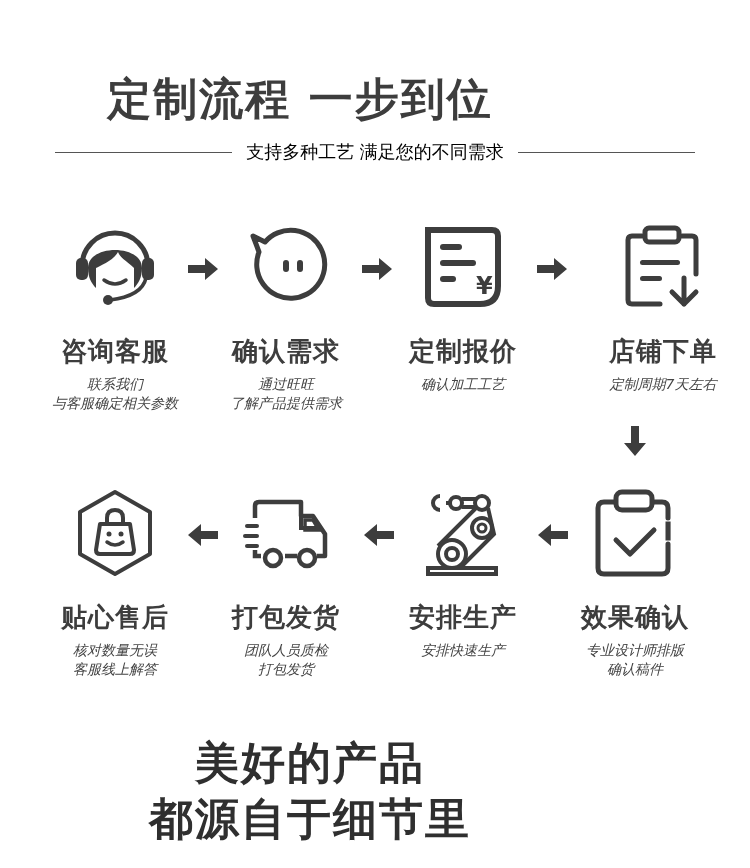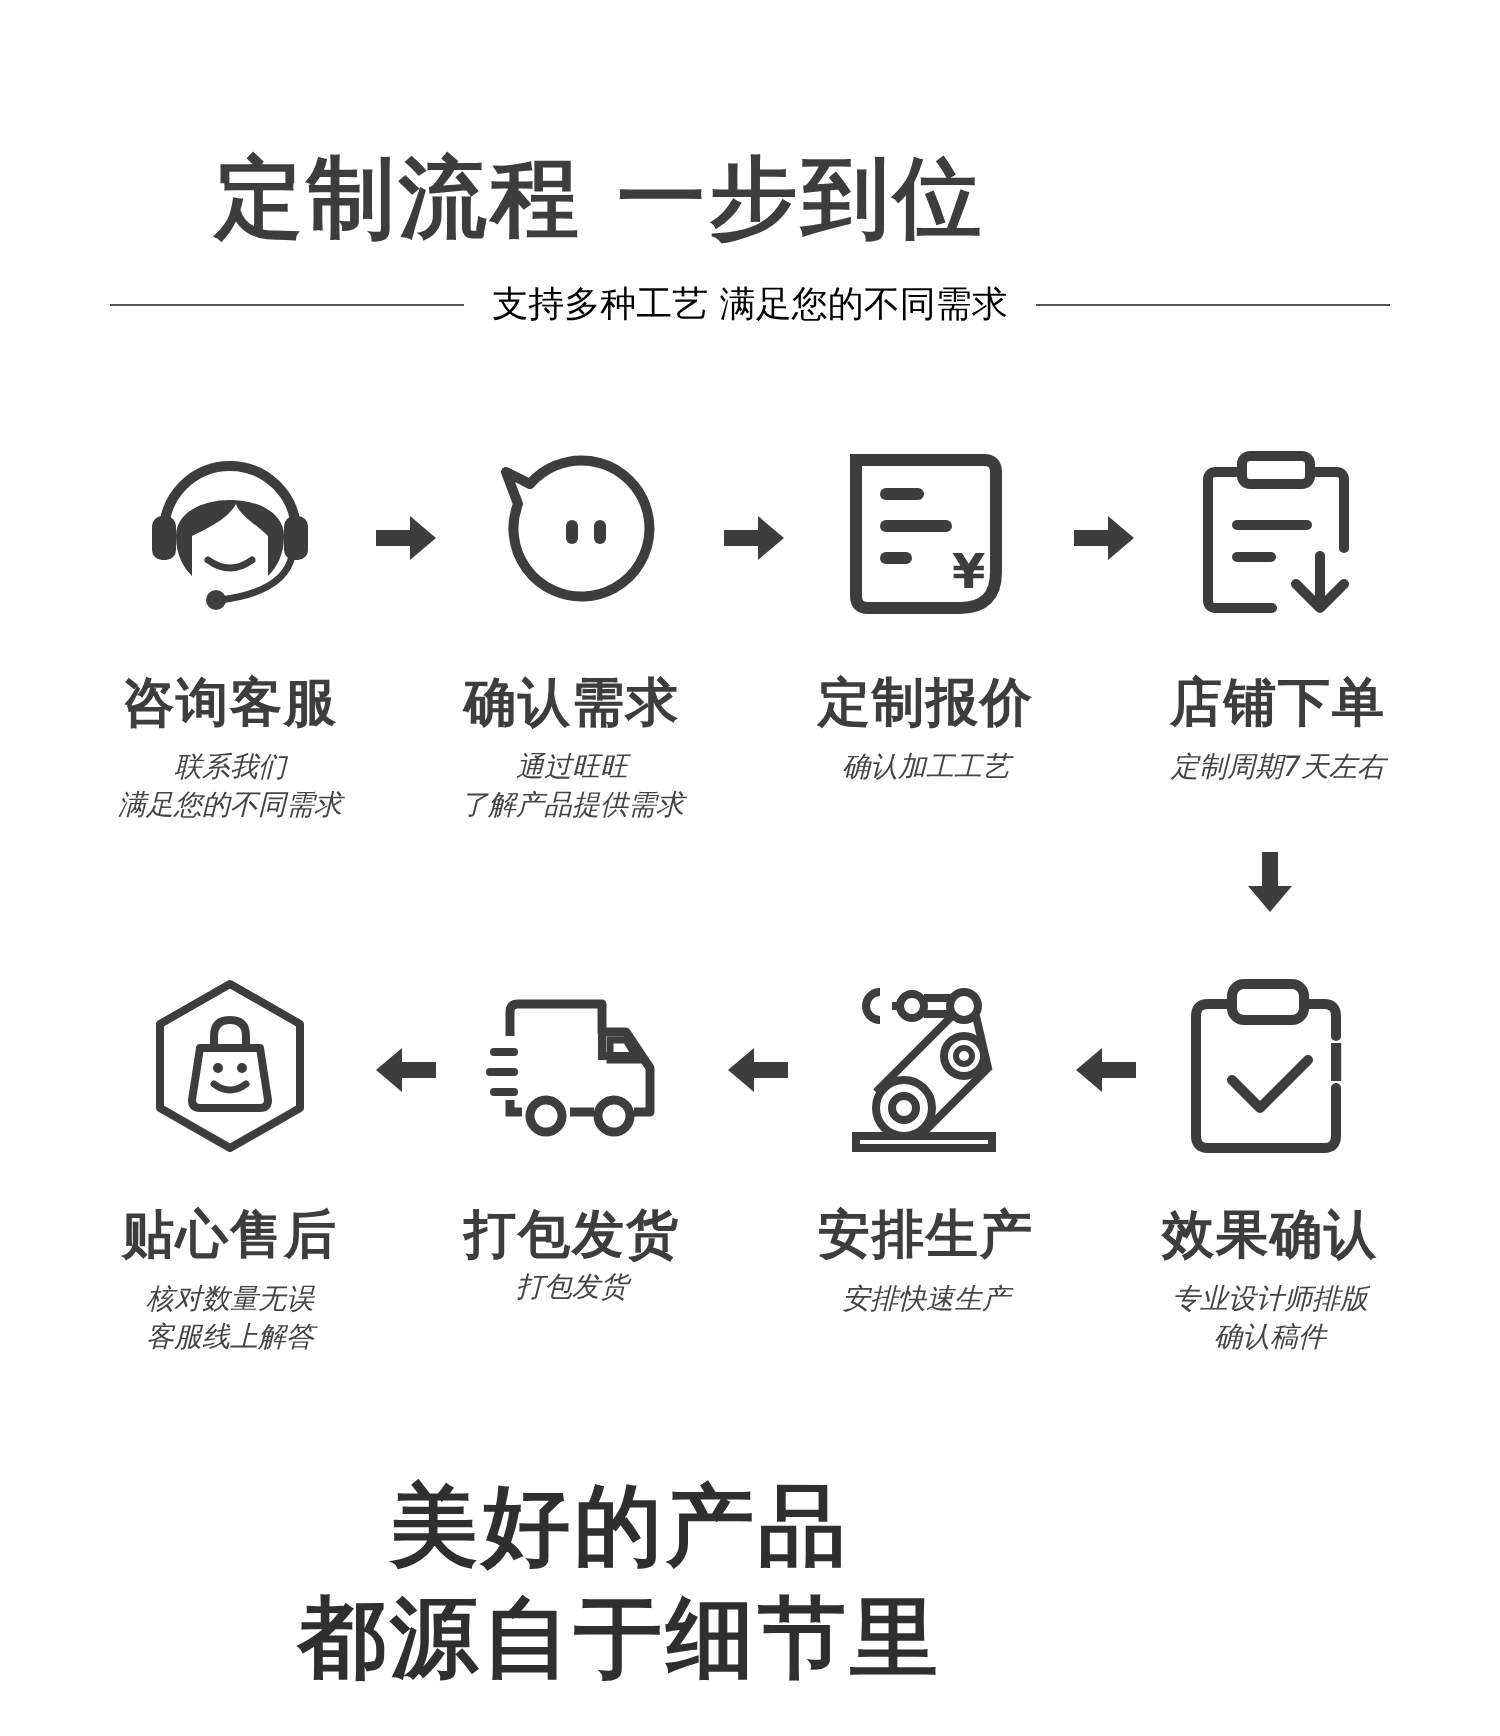--- a/index.html
+++ b/index.html
@@ -30,21 +30,21 @@
     <path d="M12 44 A33 33 0 0 1 78 44" fill="none" stroke="#3d3d3d" stroke-width="5"></path>
     <rect x="6" y="36" width="12" height="22" rx="5" fill="#3d3d3d"></rect>
     <rect x="72" y="36" width="12" height="22" rx="5" fill="#3d3d3d"></rect>
     <path d="M18 46 C18 22 72 22 72 46 C72 56 68 62 64 66 L64 46 C58 40 50 36 48 30 C44 38 30 44 26 46 L26 66 C22 62 18 56 18 46Z" fill="#3d3d3d"></path>
     <path d="M34 58 Q45 66 56 58" fill="none" stroke="#3d3d3d" stroke-width="3.5" stroke-linecap="round"></path>
     <path d="M76 56 Q72 74 40 78" fill="none" stroke="#3d3d3d" stroke-width="3.5"></path>
     <circle cx="38" cy="78" r="5" fill="#3d3d3d"></circle>
   </svg>
   <div class="name">咨询客服</div>
   <div class="desc">联系我们</div>
-  <div class="desc" style="margin-top:0">满足您的不同需求</div>
+  <div class="desc" style="margin-top:0">与客服确定相关参数</div>
 </div>
 
 <svg class="arrow" style="left:188px; top:258px;" viewBox="0 0 30 22">
   <path d="M0 7 H17 V0 L30 11 L17 22 V15 H0Z" fill="#3d3d3d"></path>
 </svg>
 
 <div class="step" style="left:211px; top:222px;">
   <svg class="icon" viewBox="0 0 90 90">
     <path d="M24 20 A34 34 0 1 1 18 30 L12 14 Z" fill="none" stroke="#3d3d3d" stroke-width="5" stroke-linejoin="round"></path>
     <rect x="42" y="38" width="6" height="12" rx="3" fill="#3d3d3d"></rect>
@@ -68,21 +68,21 @@
     <text x="58" y="72" font-size="24" font-weight="bold" fill="#3d3d3d" font-family="DejaVu Sans, sans-serif">¥</text>
   </svg>
   <div class="name">定制报价</div>
   <div class="desc">确认加工工艺</div>
 </div>
 
 <svg class="arrow" style="left:537px; top:258px;" viewBox="0 0 30 22">
   <path d="M0 7 H17 V0 L30 11 L17 22 V15 H0Z" fill="#3d3d3d"></path>
 </svg>
 
-<div class="step" style="left:564px; top:222px;">
+<div class="step" style="left:588px; top:222px;">
   <svg class="icon" viewBox="0 0 90 90">
     <path d="M24 14 H14 Q10 14 10 18 V78 Q10 82 14 82 H42" fill="none" stroke="#3d3d3d" stroke-width="5" stroke-linecap="round"></path>
     <path d="M64 14 H74 Q78 14 78 18 V52" fill="none" stroke="#3d3d3d" stroke-width="5" stroke-linecap="round"></path>
     <rect x="27" y="6" width="34" height="14" rx="4" fill="none" stroke="#3d3d3d" stroke-width="5"></rect>
     <rect x="22" y="38" width="40" height="5" rx="2.5" fill="#3d3d3d"></rect>
     <rect x="22" y="54" width="22" height="5" rx="2.5" fill="#3d3d3d"></rect>
     <path d="M66 56 V82 M54 70 L66 82 L78 70" fill="none" stroke="#3d3d3d" stroke-width="5" stroke-linecap="round" stroke-linejoin="round"></path>
   </svg>
   <div class="name">店铺下单</div>
   <div class="desc">定制周期7天左右</div>
@@ -138,20 +138,21 @@
     <path d="M60 28 V40 H76" fill="none" stroke="#3d3d3d" stroke-width="4"></path>
     <path d="M64 32 H72 L78 42 H64Z" fill="none" stroke="#3d3d3d" stroke-width="3.5"></path>
     <path d="M14 62 V68 H20 M44 68 H56" fill="none" stroke="#3d3d3d" stroke-width="4.5"></path>
     <circle cx="32" cy="70" r="8" fill="none" stroke="#3d3d3d" stroke-width="4.5"></circle>
     <circle cx="66" cy="70" r="8" fill="none" stroke="#3d3d3d" stroke-width="4.5"></circle>
     <rect x="4" y="36" width="14" height="4" rx="2" fill="#3d3d3d"></rect>
     <rect x="2" y="46" width="16" height="4" rx="2" fill="#3d3d3d"></rect>
     <rect x="4" y="56" width="14" height="4" rx="2" fill="#3d3d3d"></rect>
   </svg>
   <div class="name">打包发货</div>
+  <div class="desc">团队人员质检</div>
   <div class="desc" style="margin-top:0">打包发货</div>
 </div>
 
 <svg class="arrow" style="left:188px; top:524px;" viewBox="0 0 30 22">
   <path d="M30 7 H13 V0 L0 11 L13 22 V15 H30Z" fill="#3d3d3d"></path>
 </svg>
 
 <div class="step" style="left:40px; top:488px;">
   <svg class="icon" viewBox="0 0 90 90">
     <path d="M45 4 L80 24 V66 L45 86 L10 66 V24Z" fill="none" stroke="#3d3d3d" stroke-width="4" stroke-linejoin="round"></path>

